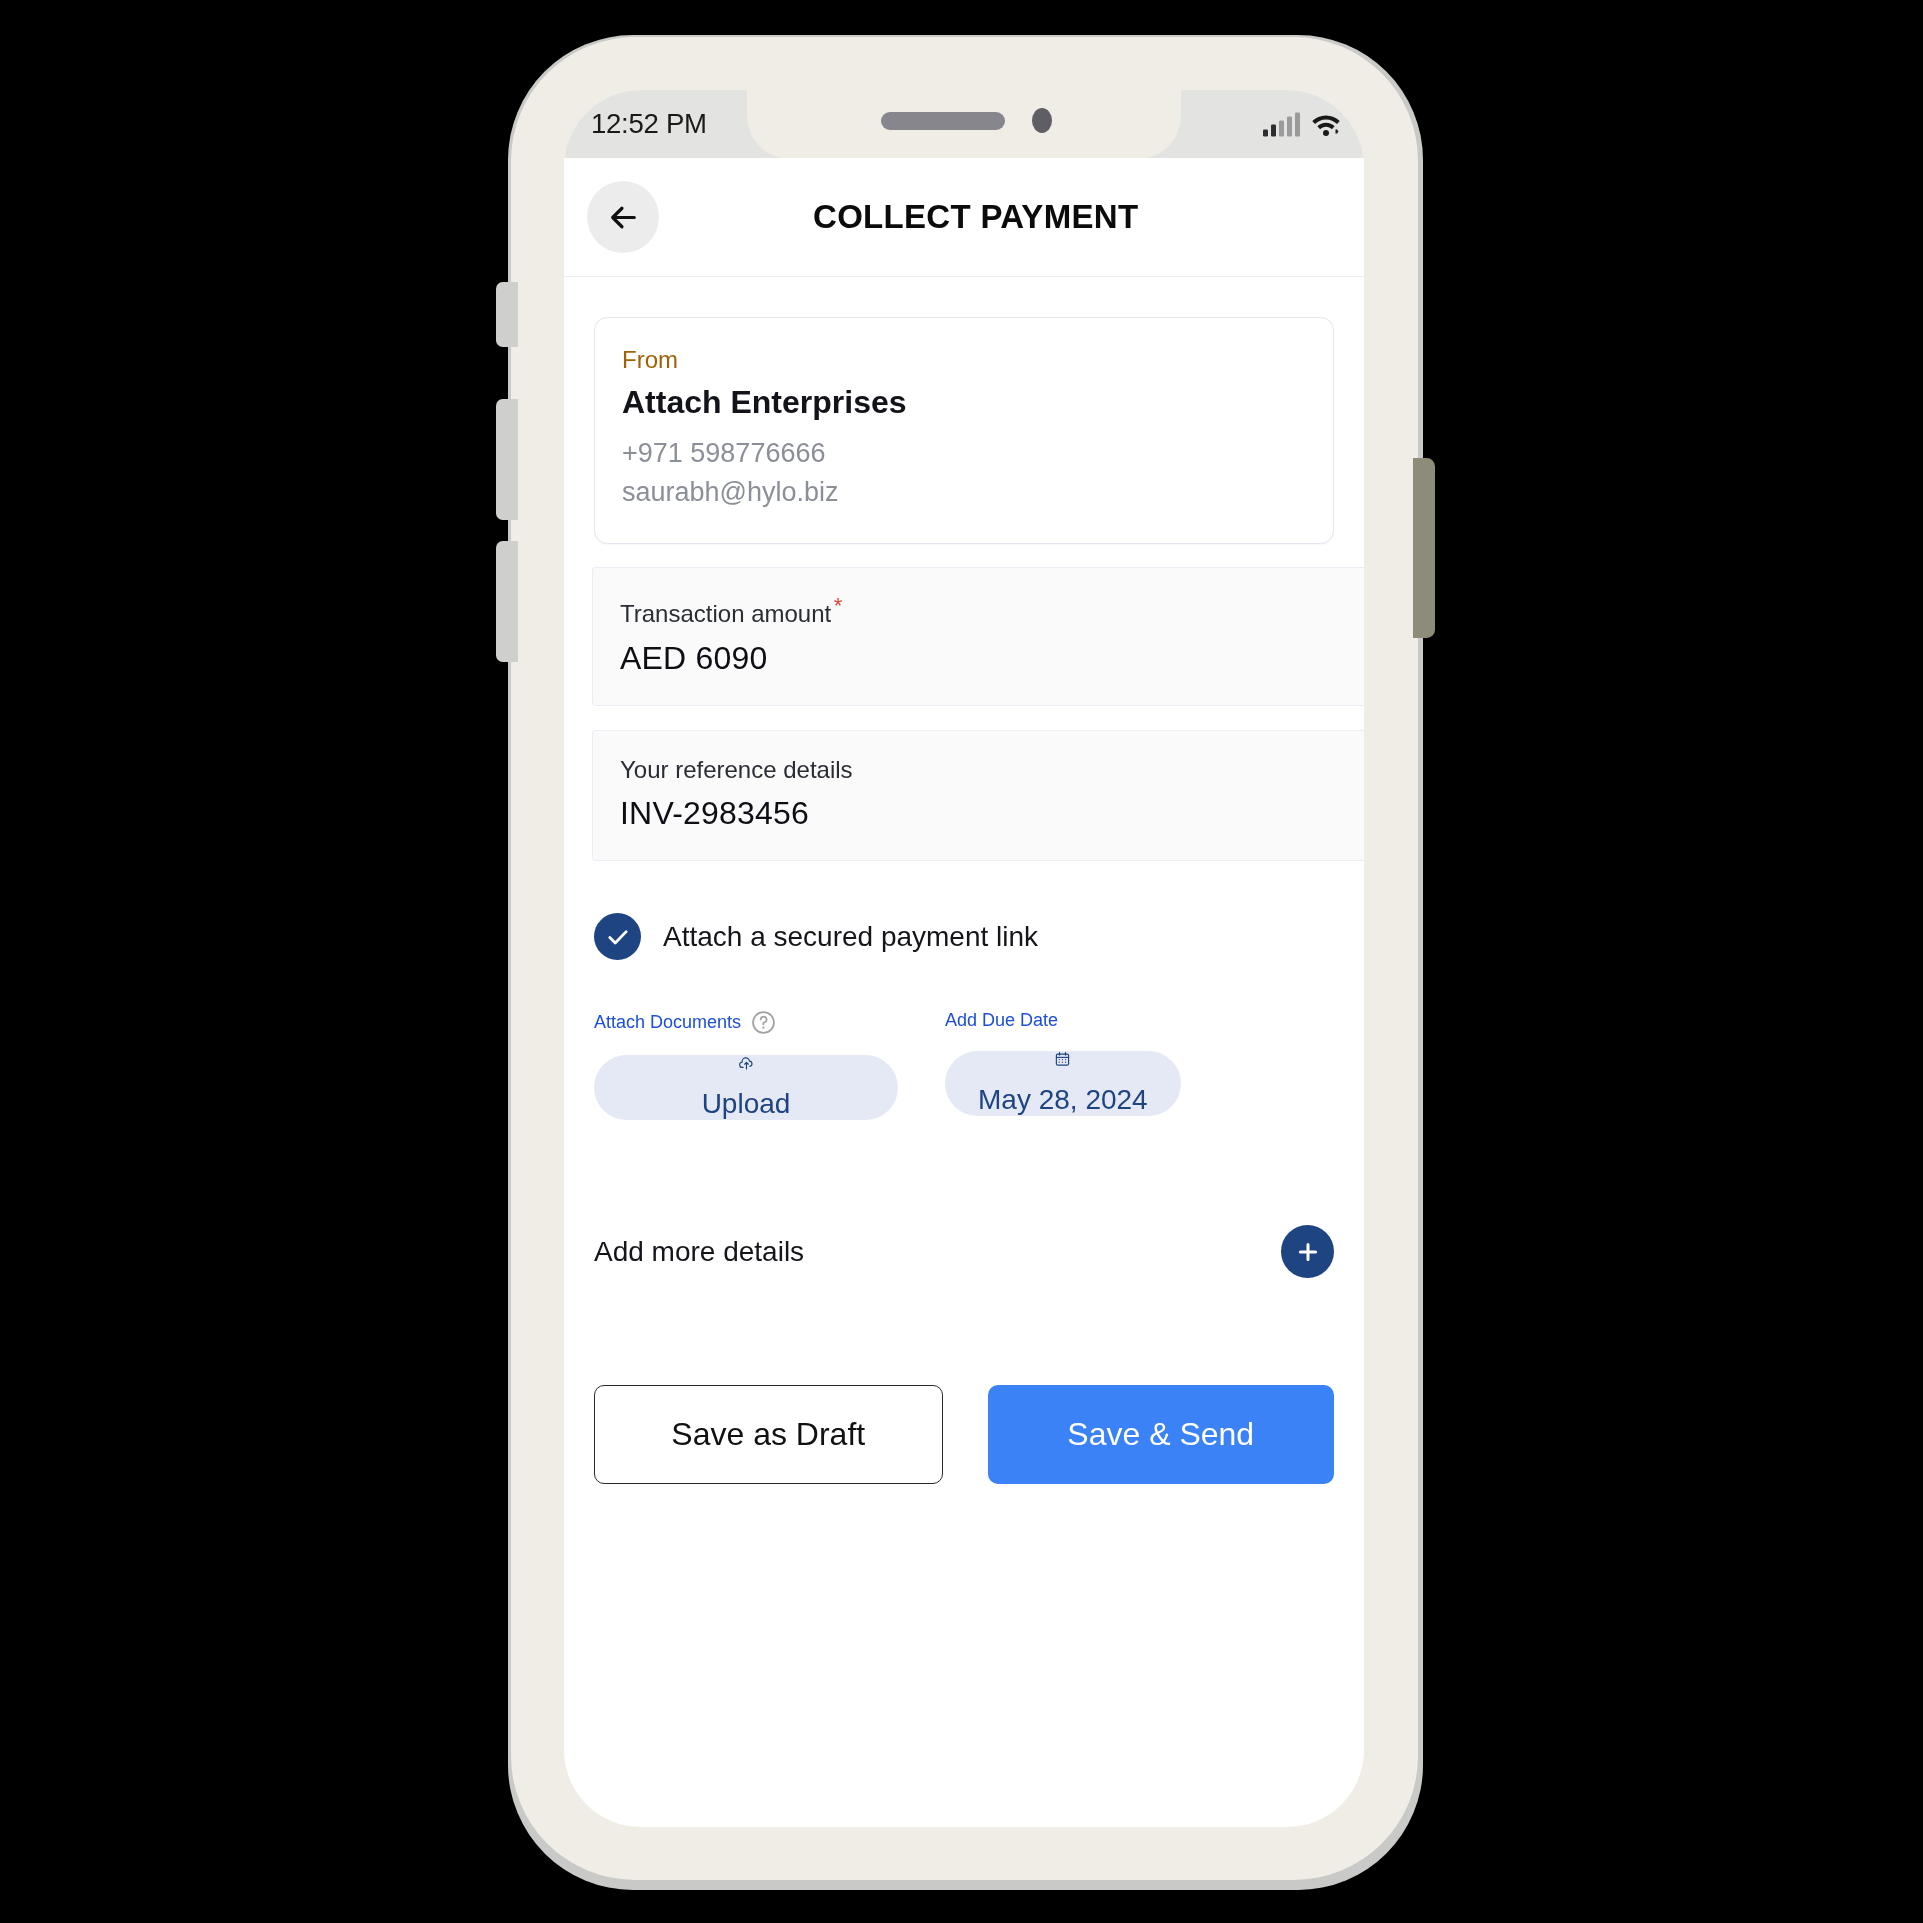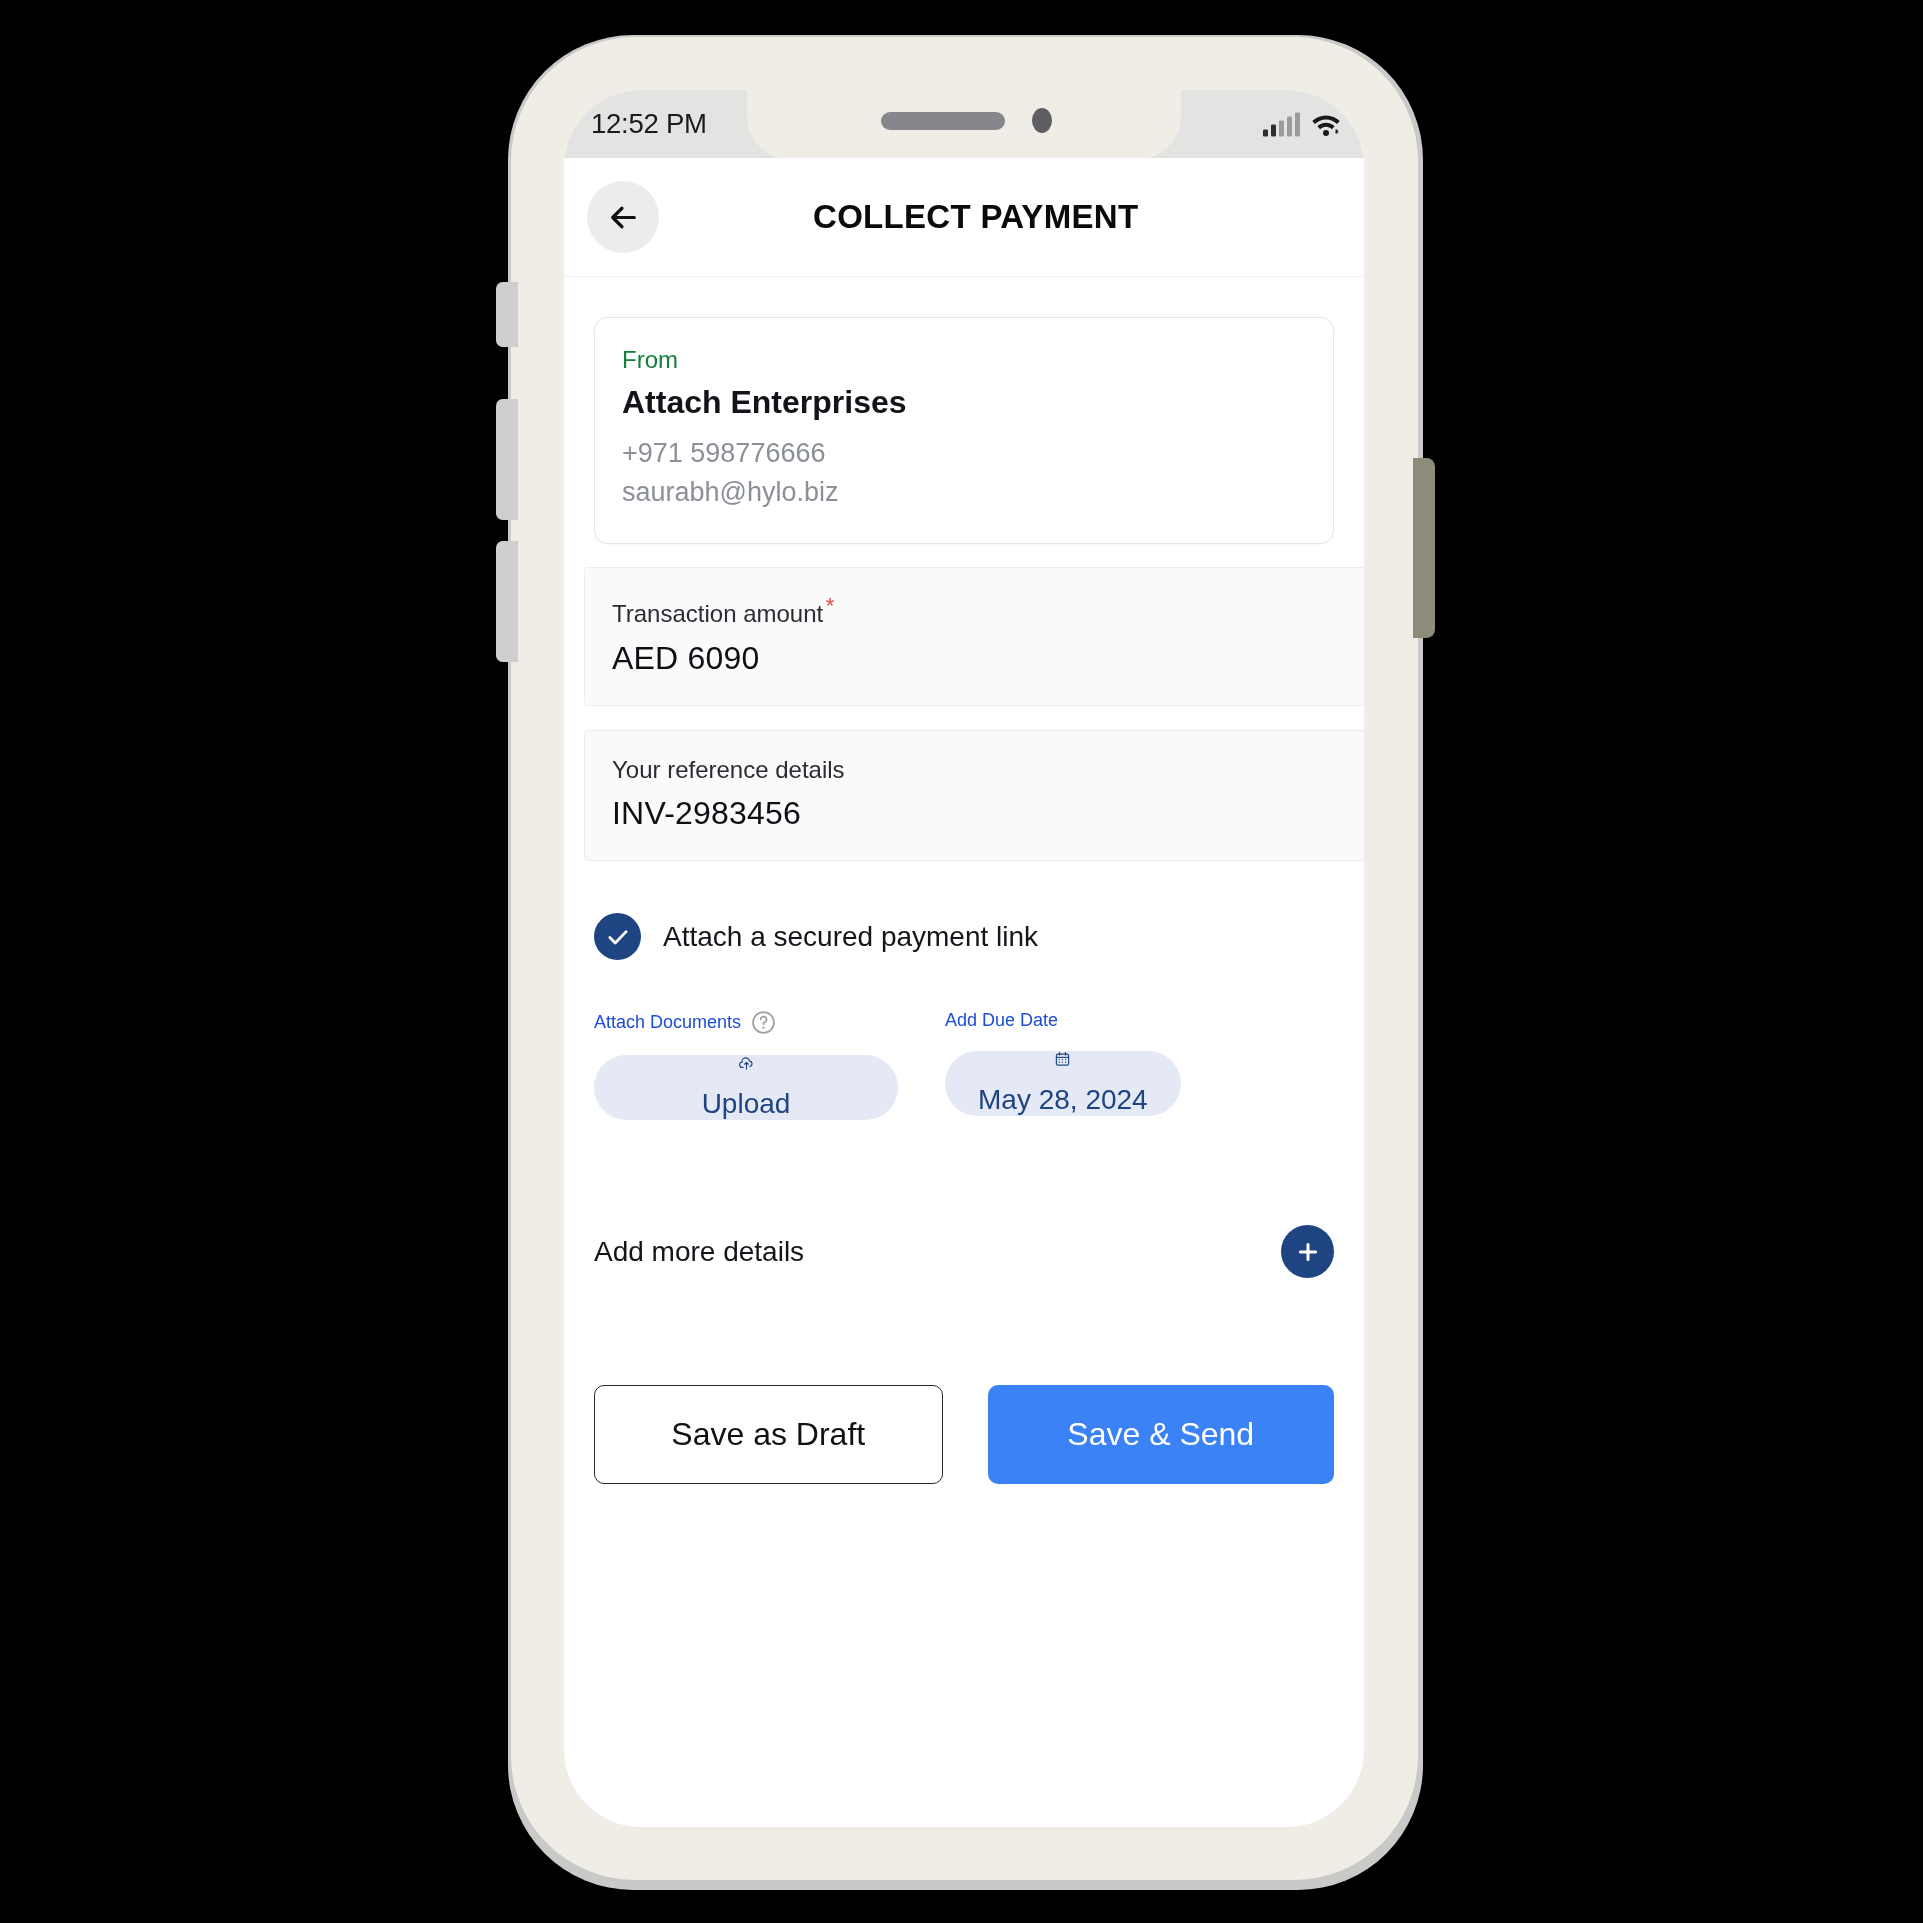--- a/index.html
+++ b/index.html
@@ -115,27 +115,27 @@
   .content { padding-top: 40px; }
 
   .from-card {
     margin: 0 30px;
     border: 0.8px solid #e4e5ef;
     border-radius: 13.4px;
     background: #fff;
     padding: 28px 27px 32px 27px;
     box-shadow: 0 0.8px 1.7px rgba(0,0,0,.03);
   }
-  .from-label { font-size: 24px; color: #15803d; margin-bottom: 10px; }
+  .from-label { font-size: 24px; color: #a16207; margin-bottom: 10px; }
   .from-name  { font-size: 32px; font-weight: 700; color: #12141a; margin-bottom: 13.4px; }
   .from-meta  { font-size: 27px; color: #8b8f98; line-height: 1.42; }
 
   .field {
     margin-top: 23.4px;
-    margin-left: 20px;
+    margin-left: 28px;
     margin-right: -30px;      
     background: #fafafb;
     border: 0.8px solid #ecedf4;
     border-radius: 3.3px;
     padding: 25px 27px 28px 27px;
     min-height: 125px;
   }
   .field-label { font-size: 24px; color: #2a2d33; margin-bottom: 11.7px; }
   .req { color: #e0483c; font-size: 22px; vertical-align: super; margin-left: 2.5px; }
   .field-value { font-size: 32px; color: #0d0f14; letter-spacing: 0.2px; }

